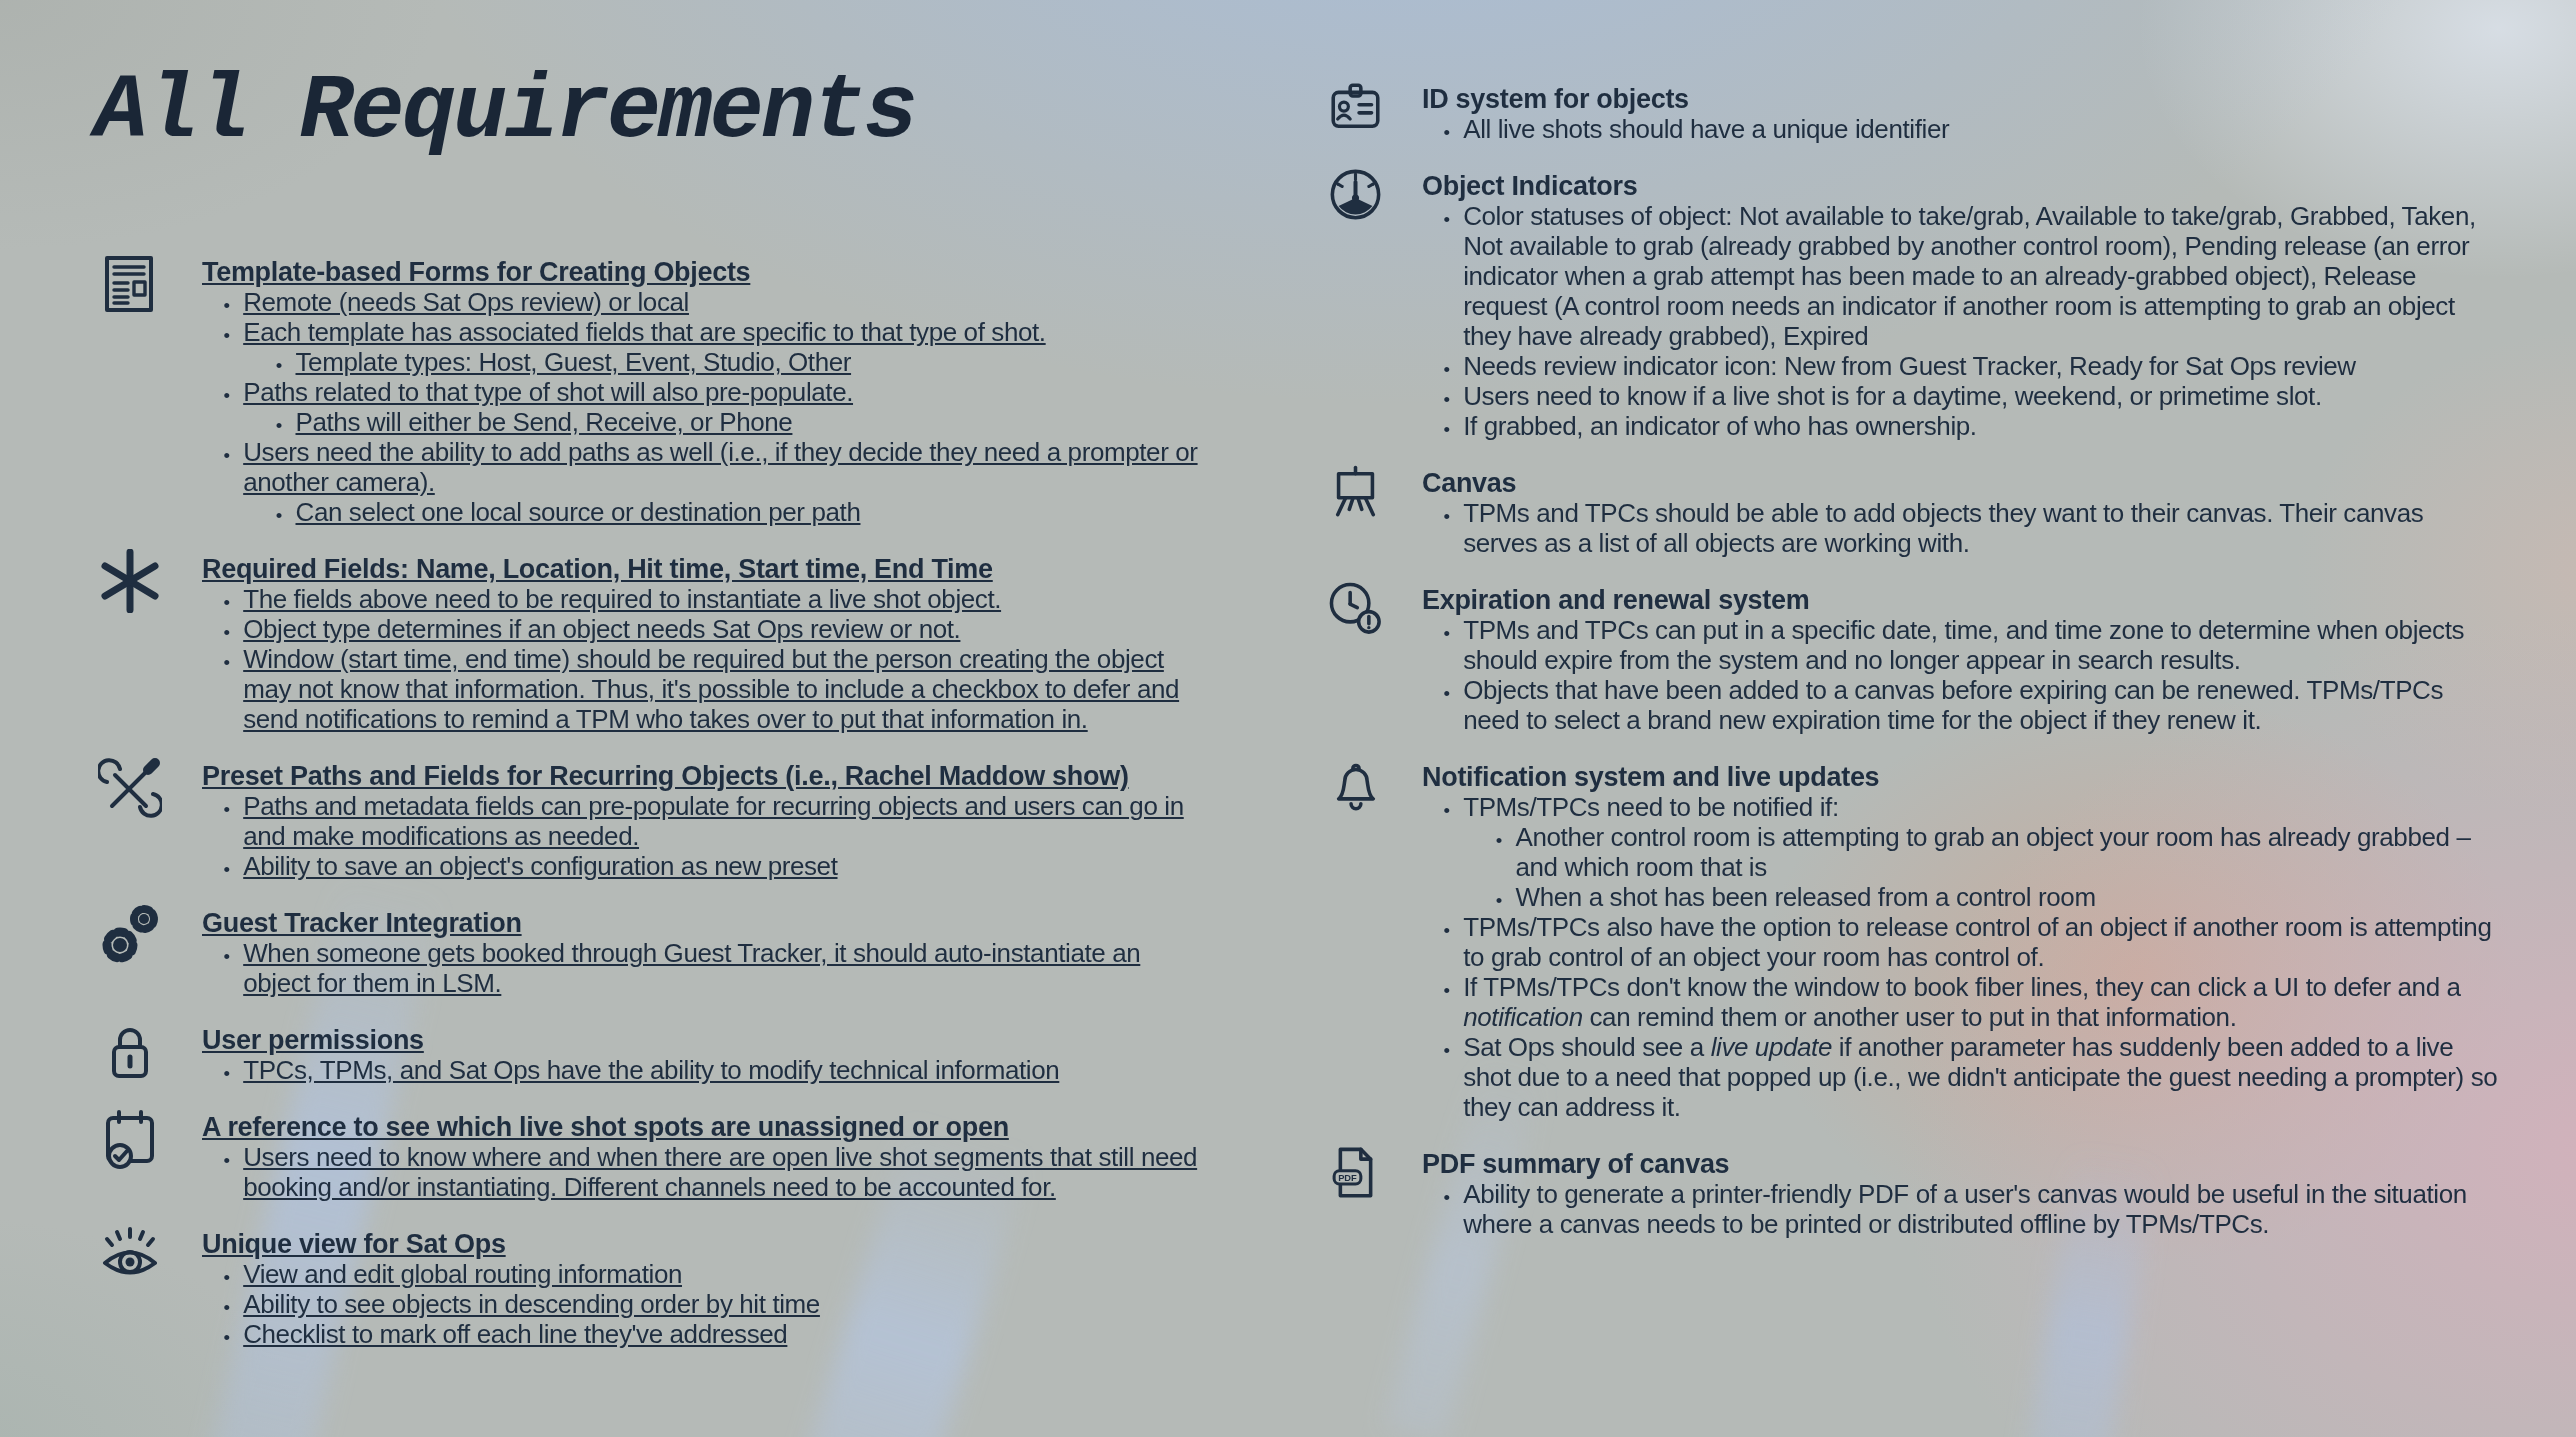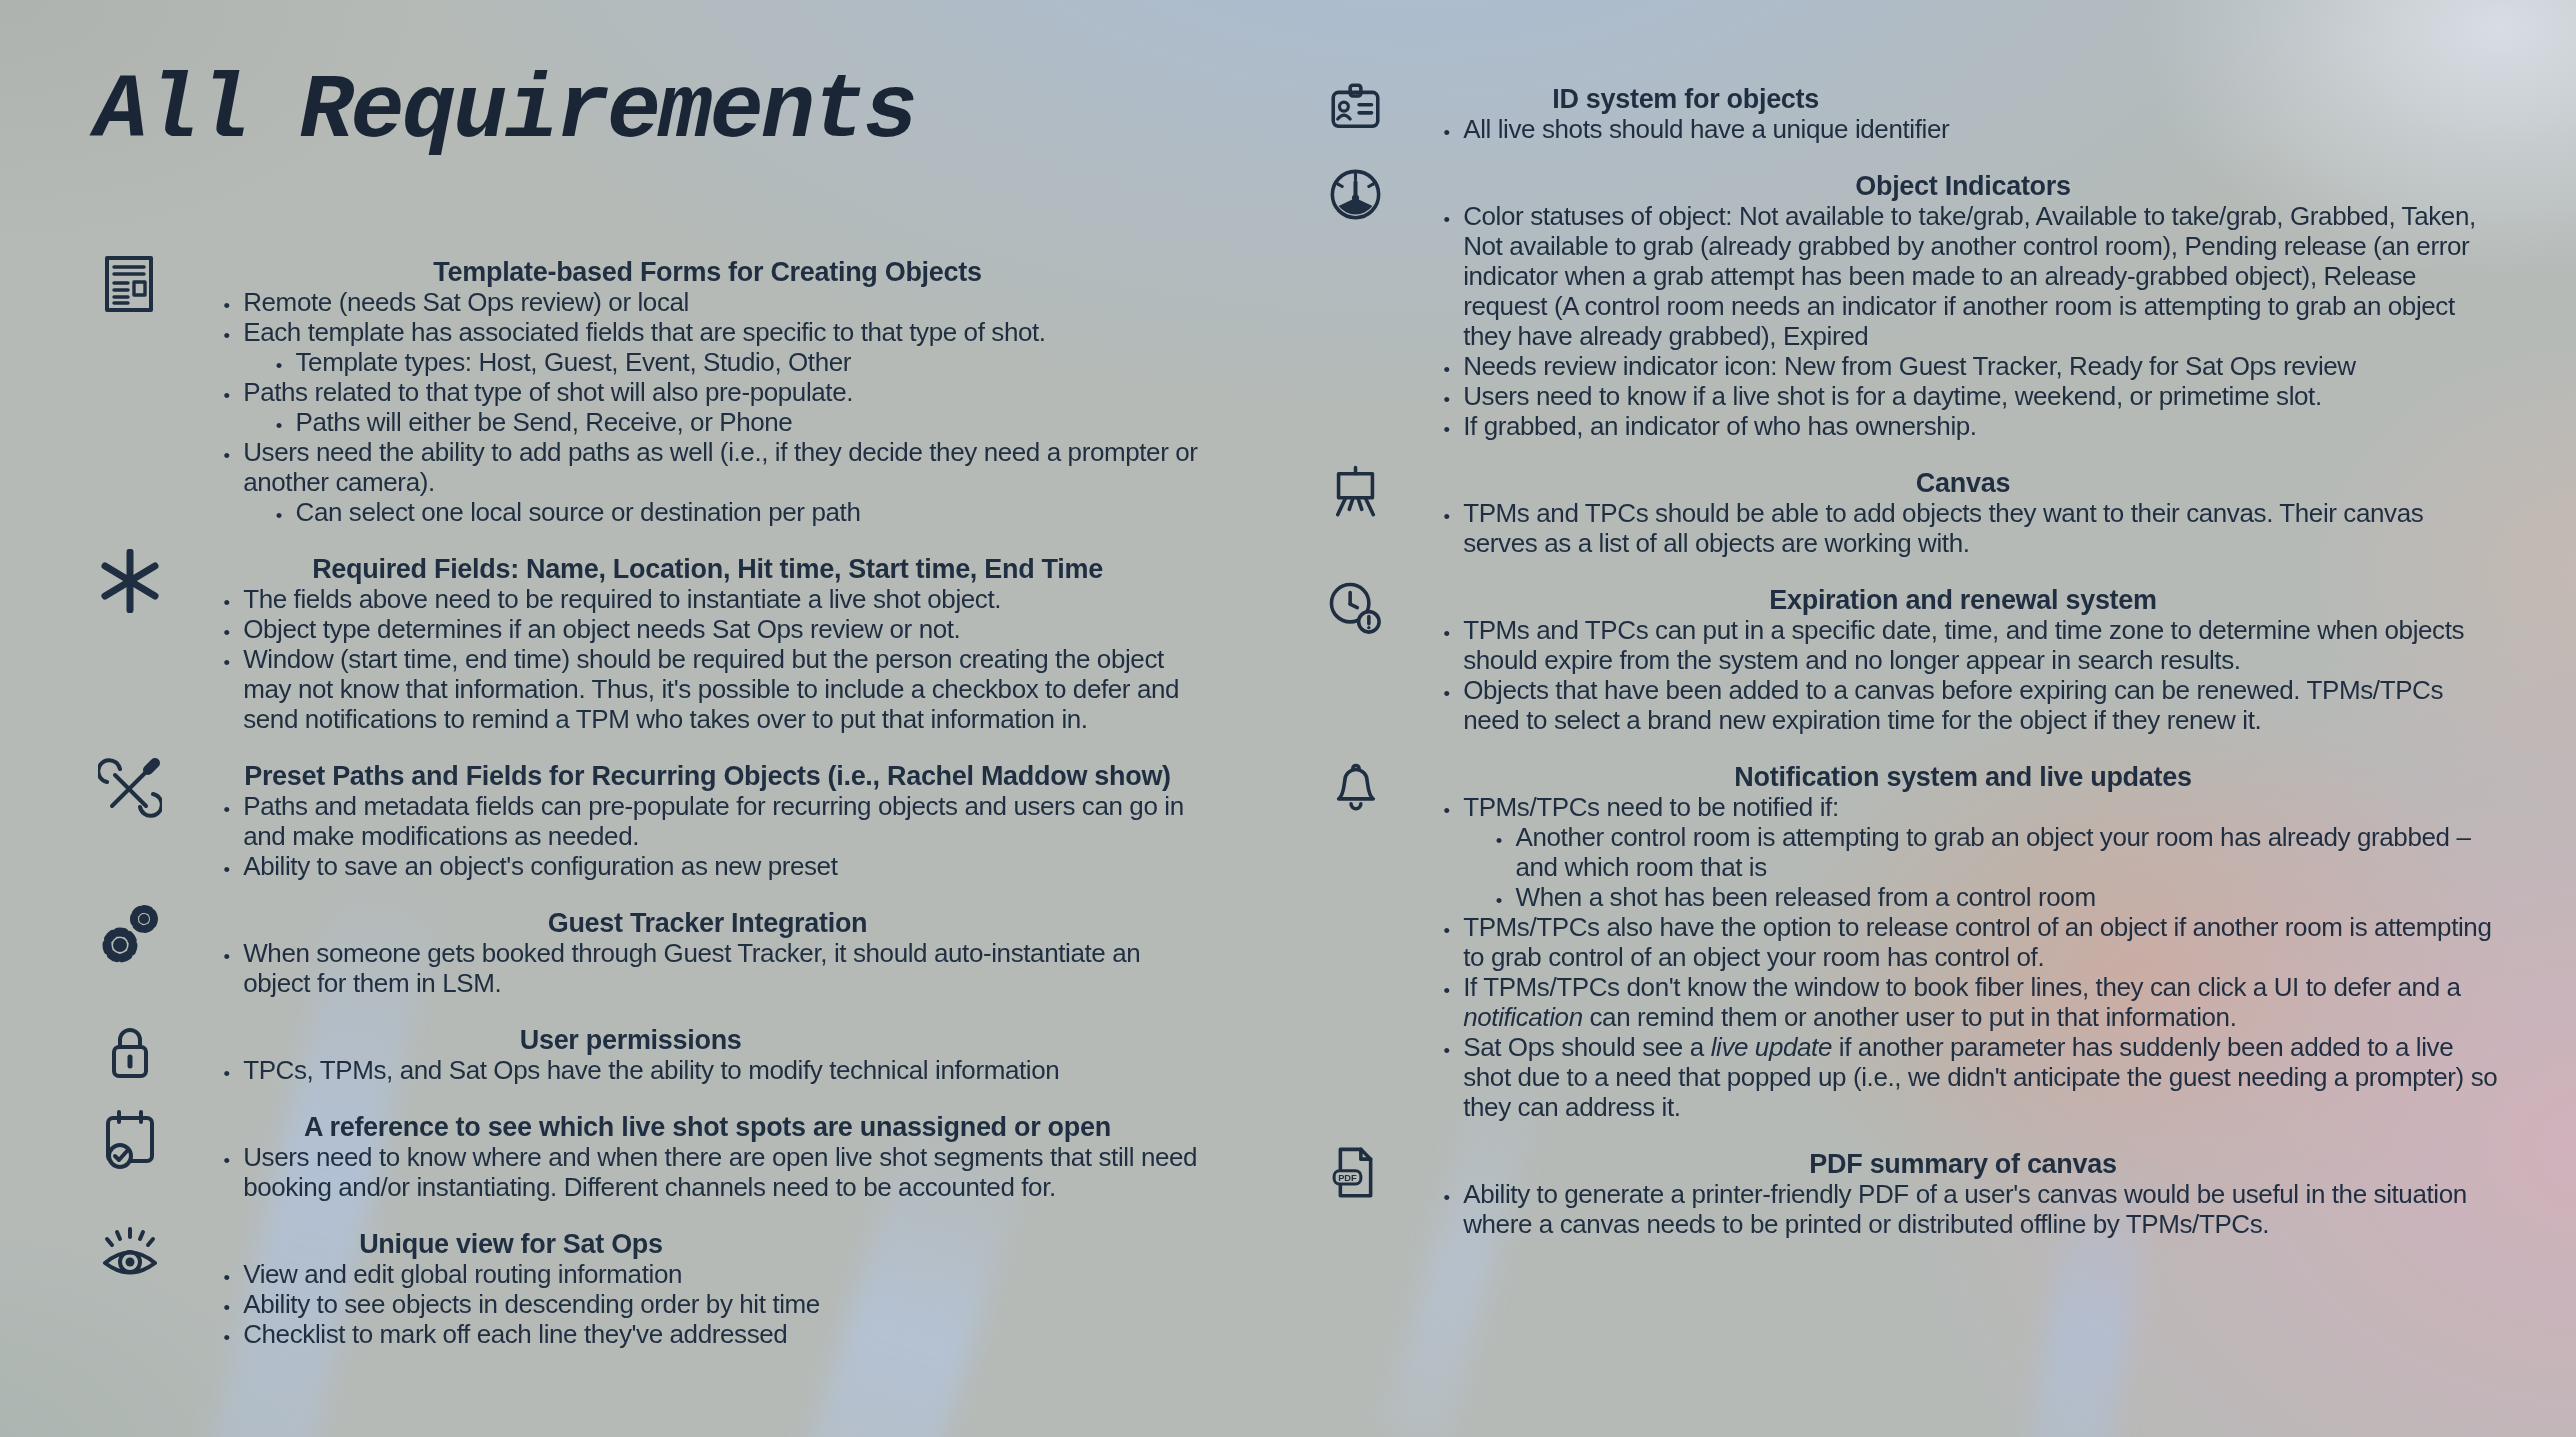--- a/index.html
+++ b/index.html
@@ -45,24 +45,24 @@
   }
 
   .req-section{display:flex;align-items:flex-start;margin-bottom:27px;}
   .icon-cell{flex:none;display:flex;justify-content:center;margin-top:-5.4px;color:var(--ink);}
   .col-left  .icon-cell{width:72px;margin-right:36px;}
   .col-right .icon-cell{width:61px;margin-right:36px;}
   .icon-cell svg{width:64px;height:64px;}
   .col-right .icon-cell svg{width:57px;height:57px;}
 
   .section-content{min-width:0;}
-  .col-left  .section-content{max-width:1012px;}
+  .col-left  .section-content{max-width:1012px;text-decoration:underline;}
   .col-right .section-content{max-width:1083px;}
 
-  .sec-title{margin:0;font-size:27px;line-height:30px;font-weight:bold;letter-spacing:-0.3px;text-align:center;}
+  .sec-title{margin:0;font-size:27px;line-height:30px;font-weight:bold;letter-spacing:-0.3px;}
   ul.bullets{list-style:none;margin:0;padding:0;}
   ul.bullets li{position:relative;font-size:26px;line-height:30px;letter-spacing:-0.4px;padding-left:21.5px;}
   ul.bullets li::before{content:"\2022";position:absolute;left:1.8px;top:0;font-size:0.72em;line-height:30px;transform:translateY(3.6px);}
   ul.bullets li.l1{margin-left:19.7px;}
   ul.bullets li.l2{margin-left:72px;}
   ul.bullets li .it{font-style:italic;}
 </style>
 </head>
 <body>
 

